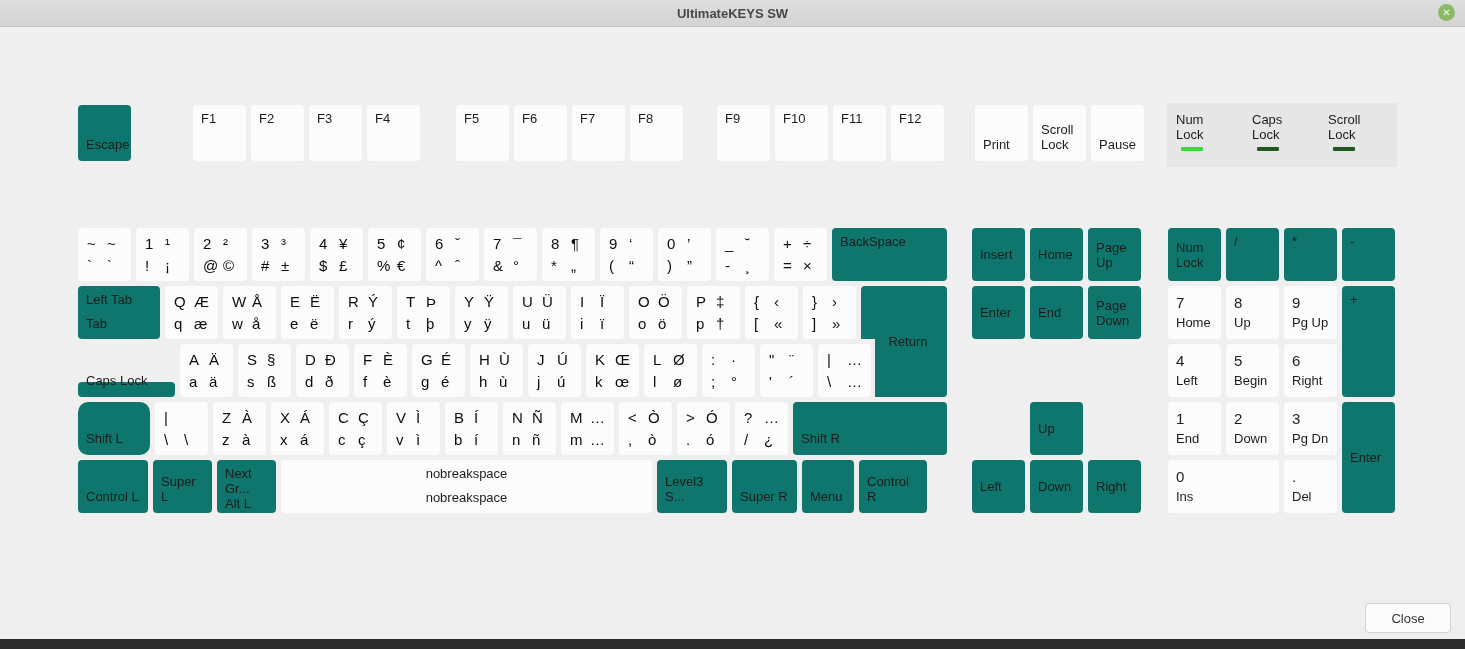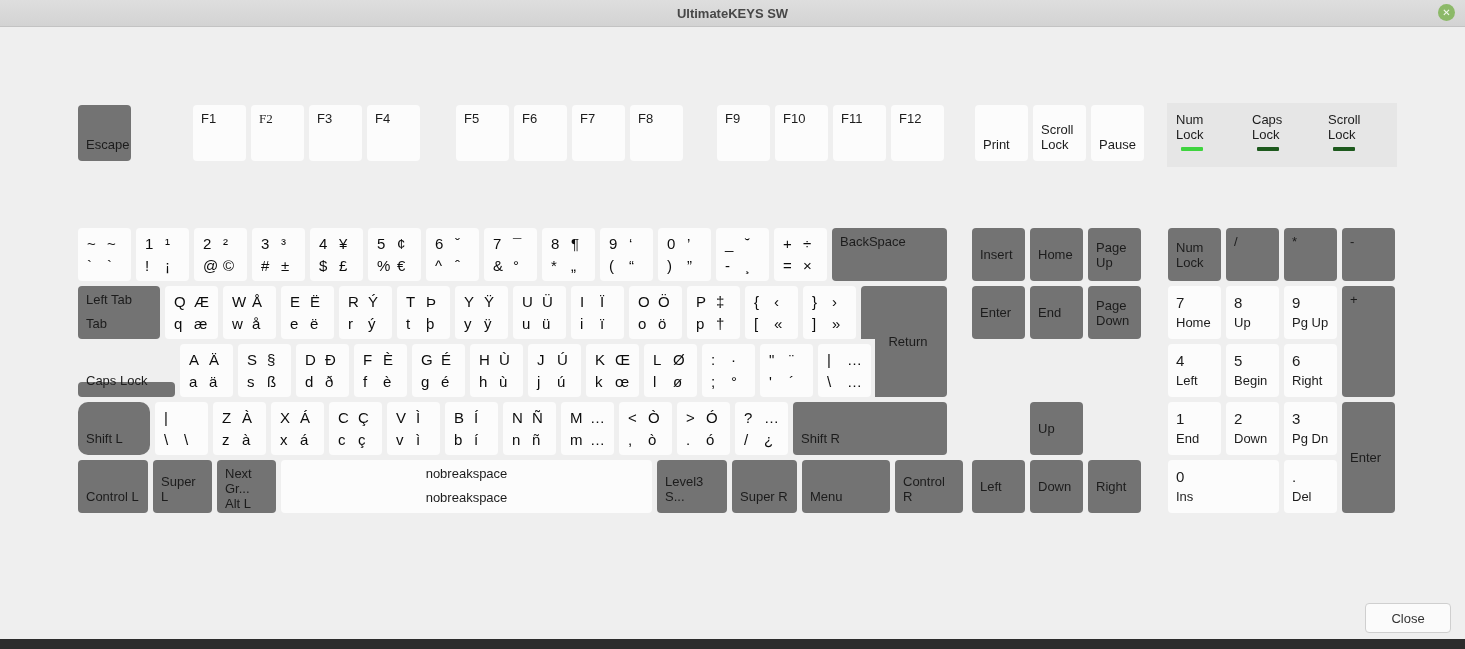--- a/index.html
+++ b/index.html
@@ -20,21 +20,21 @@
   .close-btn{
     position:absolute;right:10px;top:4px;width:17px;height:17px;border-radius:50%;
     background:#8cb968;color:#f4f8ef;display:flex;align-items:center;justify-content:center;
     font-size:10px;line-height:1;cursor:default;
   }
   
   .canvas{position:absolute;left:0;top:27px;width:1465px;height:612px;}
   
   .key{border-radius:4px;box-sizing:border-box;flex:none;position:relative;color:#151515;}
   .key.white{background:#fcfcfc;}
-  .key.gray{background:#737373;}
+  .key.gray{background:#0f766e;}
   .chars{
     display:grid;grid-template-columns:1fr 1fr;grid-template-rows:1fr 1fr;
     height:100%;box-sizing:border-box;padding:4px 4px 4px 9px;
     font-size:15px;line-height:21px;align-items:center;color:#0c0c0c;
   }
   .klabel{
     display:flex;flex-direction:column;height:100%;box-sizing:border-box;
     padding:6px 8px;font-size:13px;line-height:15px;color:#1c1c1c;
   }
   .align-top{justify-content:flex-start;}
@@ -104,21 +104,21 @@
             <span class="kline">Escape</span>
           </div>
         </div>
       </div>
       <div class="fgroup">
         <div class="key white" style="width: 53px;">
           <div class="klabel align-top">
             <span class="kline">F1</span>
           </div>
         </div>
-        <div class="key white" style="width: 53px; font-family: Liberation Serif, serif;">
+        <div class="key white" style="width: 53px;">
           <div class="klabel align-top">
             <span class="kline">F2</span>
           </div>
         </div>
         <div class="key white" style="width: 53px;">
           <div class="klabel align-top">
             <span class="kline">F3</span>
           </div>
         </div>
         <div class="key white" style="width: 53px;">
@@ -652,21 +652,21 @@
         <div class="key gray" style="width: 70px;">
           <div class="klabel align-bottom">
             <span class="kline">Level3 S...</span>
           </div>
         </div>
         <div class="key gray" style="width: 65px;">
           <div class="klabel align-bottom">
             <span class="kline">Super R</span>
           </div>
         </div>
-        <div class="key gray" style="width: 88px;">
+        <div class="key gray" style="width: 52px;">
           <div class="klabel align-bottom">
             <span class="kline">Menu</span>
           </div>
         </div>
         <div class="key gray" style="width: 68px;">
           <div class="klabel align-bottom">
             <span class="kline">Control R</span>
           </div>
         </div>
       </div>

